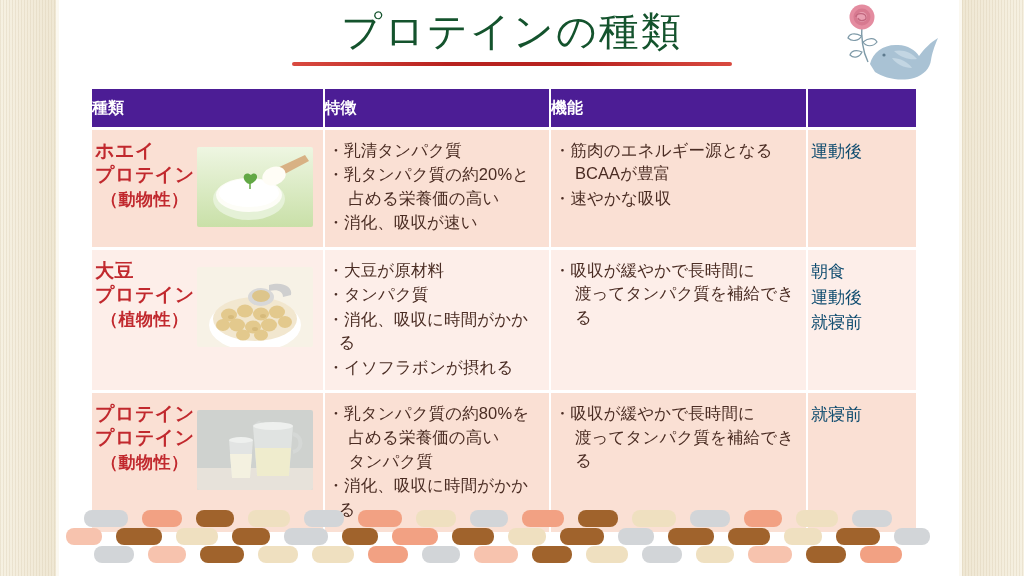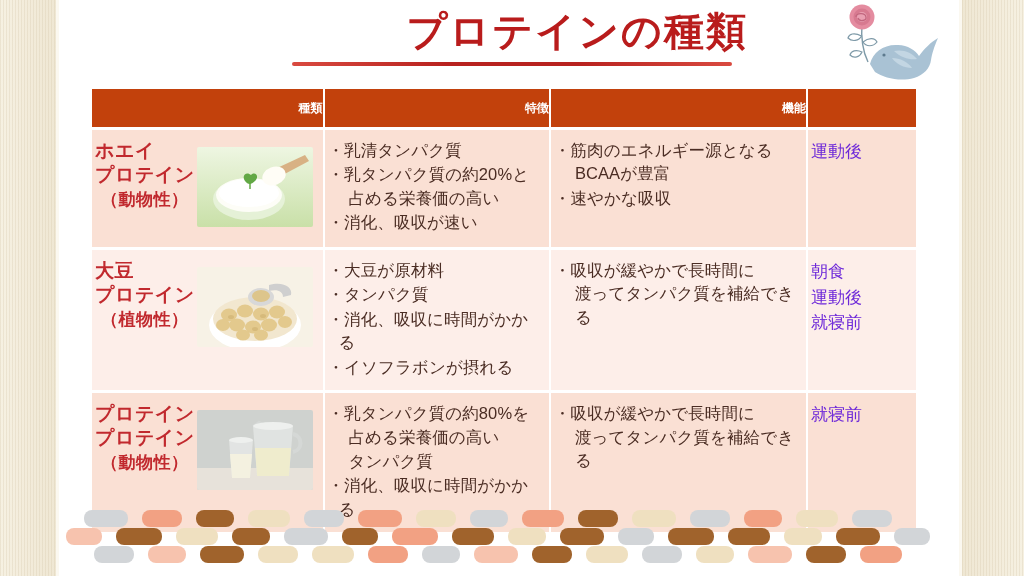--- a/index.html
+++ b/index.html
@@ -33,45 +33,44 @@
   .edge-hair { position:absolute; top:0; width:3px; height:576px; background:#fbf8f0; }
   .hair-l { left: 56px; }
   .hair-r { right: 62px; }
 
   
   .title-wrap {
     position: absolute; left: 276px; top: 6px; width: 472px;
     text-align: center;
   }
   .title {
-    font-size: 40px; font-weight: 700; color: #b91c1c;
+    font-size: 40px; font-weight: 400; color: #14532d;
     letter-spacing: 2px; line-height: 1.25;
     white-space: nowrap;
-    text-align: right;
   }
   .title-rule {
     margin: 6px auto 0; width: 440px; height: 4px;
     background: linear-gradient(90deg,#d94a40 0%, #b8221f 35%, #b8221f 65%, #d94a40 100%);
     border-radius: 2px;
   }
 
   
   .deco-bird { position: absolute; left: 818px; top: 2px; width: 126px; height: 86px; }
 
   
   .table {
     position: absolute; left: 92px; top: 89px;
     width: 824px;
     border-collapse: separate; border-spacing: 0;
   }
   .th {
-    background: #c2410c;
+    background: #4c1d95;
     color: #ffffff;
-    font-size: 12px; font-weight: 700;
-    text-align: right;
+    font-size: 16px; font-weight: 700;
+    text-align: left;
     height: 38px;
     vertical-align: middle;
     border-right: 2px solid #ffffff;
   }
   .th:last-child { border-right: none; }
   .row-a td { background: #FAE0D4; }
   .row-b td { background: #FDEEE9; }
   .cell {
     vertical-align: top;
     padding: 9px 8px 10px 3px;
@@ -102,21 +101,21 @@
     border-radius: 2px; overflow: hidden;
   }
 
   
   .bul {
     color: #4A2C23; font-size: 16.5px; line-height: 1.42;
     text-indent: -11px; padding-left: 11px;
     margin-bottom: 1px; letter-spacing: .1px;
   }
   .bul .cont { display:block; text-indent: 0; padding-left: 10px; }
-  .time-line { color: #6d28d9; font-size: 17px; line-height: 1.5; }
+  .time-line { color: #0c4a6e; font-size: 17px; line-height: 1.5; }
 
   
   .pill-band {
     position: absolute; left: 84px; top: 506px;
     width: 856px; height: 62px;
   }
   .pill-row { position: absolute; left: 0; width: 856px; height: 18px; }
   .pill {
     position: absolute; height: 17px; border-radius: 8px;
   }

